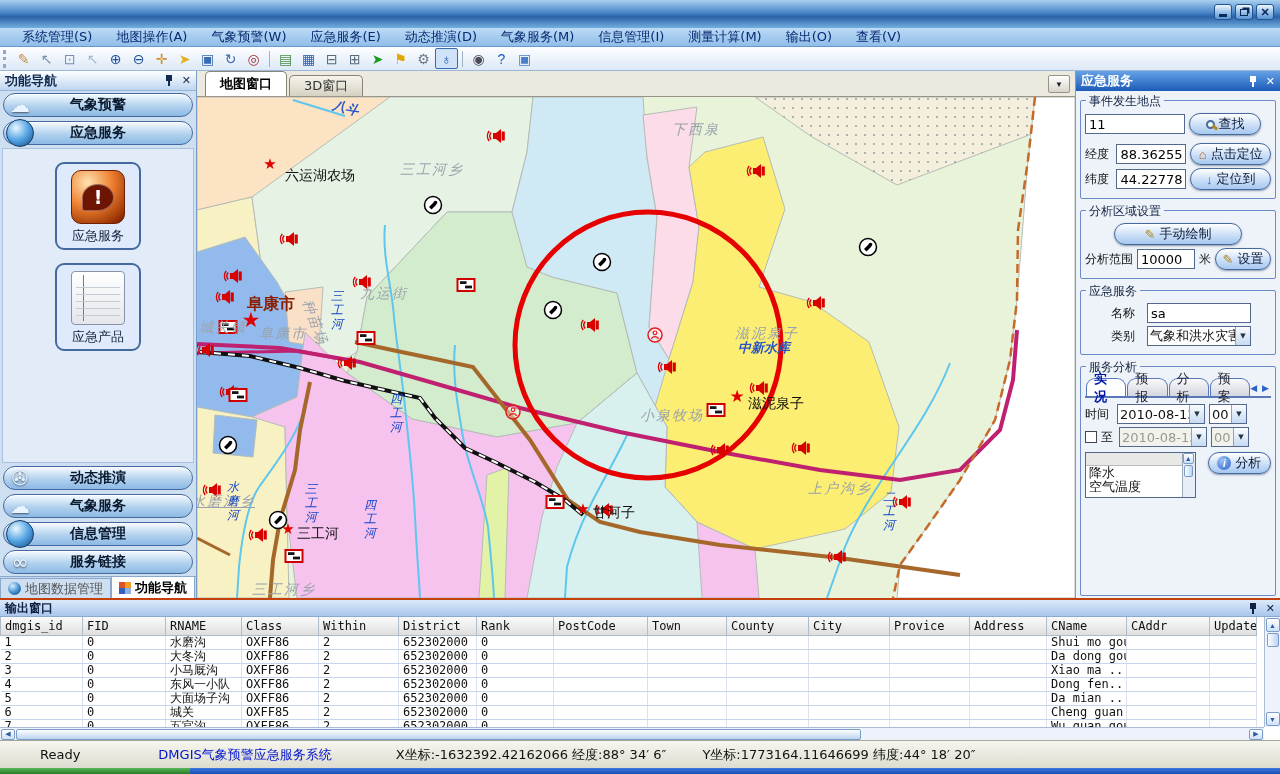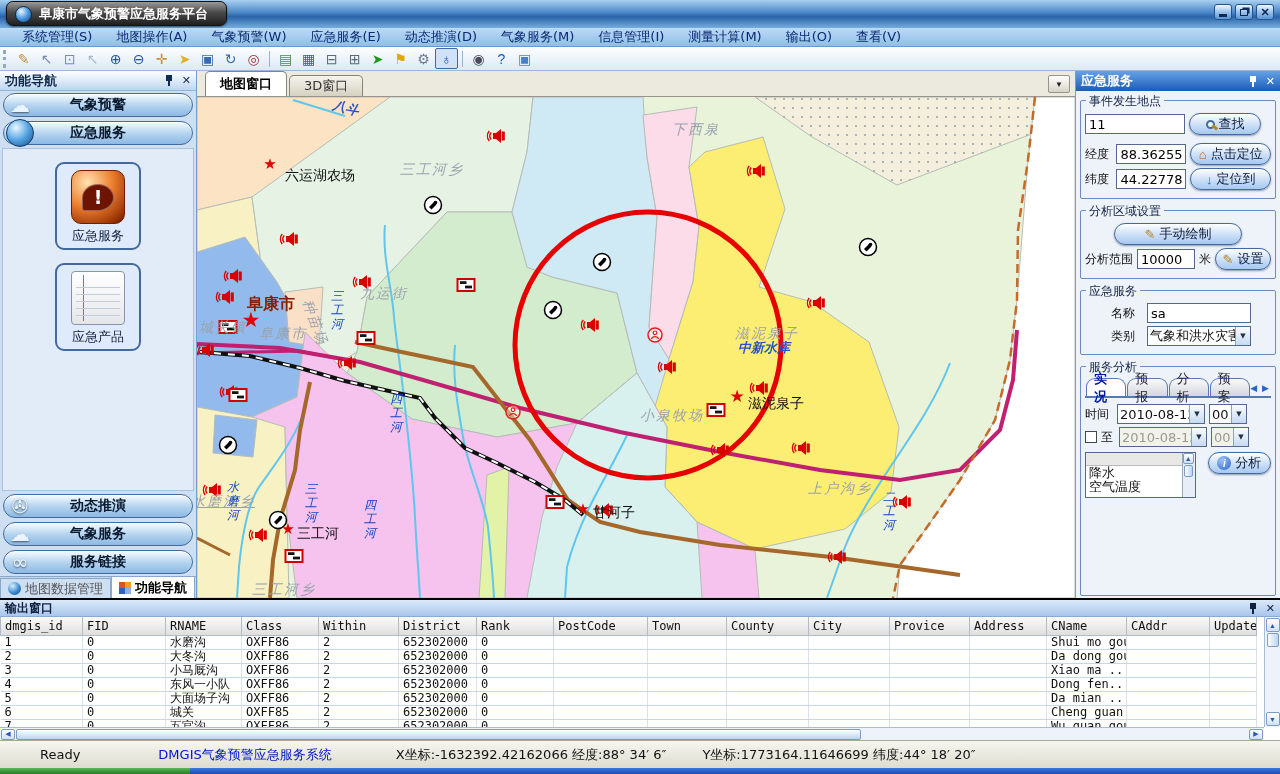--- a/index.html
+++ b/index.html
@@ -93,21 +93,21 @@
   .stab{padding:0 7px;border:1px solid #5878b8;border-bottom:none;border-radius:9px 9px 0 0;background:linear-gradient(#fafafa,#d4d6e0);margin-right:1px;font-size:13px;display:flex;align-items:center;color:#223}
   .stab.active{background:#fff;color:#0018a8;font-weight:bold}
   .stscroll{position:absolute;right:1px;top:5px;color:#2a62c8;font-size:9px;letter-spacing:1px}
   .plist{width:112px;height:46px;border:1px solid #52688c;background:#fff;overflow:hidden;position:relative;font-size:13px}
   .plist .pitem{padding:0 3px;line-height:14px}
   .plist .pitem.ghost{background:#e8e8e6;height:13px;border-bottom:1px solid #bbb}
   .pscroll{position:absolute;right:0;top:0;bottom:0;width:13px;background:#e8eef8;border-left:1px solid #9ab}
   .iinfo{width:14px;height:14px;border-radius:50%;background:radial-gradient(circle at 35% 30%,#9cc4f8,#2a62c8);color:#fff;font-size:10px;font-weight:bold;font-style:italic}
 
   
-  .outputwin{position:absolute;left:0;right:0;top:598px;height:142px;background:#fff;border-top:2px solid #000000}
+  .outputwin{position:absolute;left:0;right:0;top:598px;height:142px;background:#fff;border-top:2px solid #c2410c}
   .ow-header{height:17px;background:linear-gradient(#dce9f9,#a9c6ec);display:flex;align-items:center;padding:0 5px;font-weight:bold;font-size:12px;border-bottom:1px solid #8aaad0;color:#102040}
   .ow-body{position:absolute;top:17px;left:0;right:16px;bottom:13px;overflow:hidden}
   table{border-collapse:collapse;table-layout:fixed;font-family:"DejaVu Sans Mono","Liberation Mono",monospace;font-size:12px}
   th{background:linear-gradient(#fbfbfb,#dedede);border:1px solid #b0bcc8;border-top:none;font-weight:normal;text-align:left;padding:0 4px;height:18px;overflow:hidden;white-space:nowrap}
   td{border-right:1px solid #dae2ec;border-bottom:1px solid #c6d6ec;padding:0 4px;height:13px;line-height:13px;overflow:hidden;white-space:nowrap}
   .vscroll{position:absolute;right:0;top:17px;bottom:13px;width:16px;background:#eef3fb;border-left:1px solid #aabcd4;display:flex;flex-direction:column;align-items:center}
   .sbtn{width:14px;height:14px;background:linear-gradient(#ffffff,#cfe0f6);border:1px solid #7a9cc8;border-radius:2px;font-size:7px;color:#2a5aa8;margin:1px 0}
   .vthumb{width:12px;height:14px;background:linear-gradient(90deg,#fdfeff,#bcd4f0);border:1px solid #7a9cc8;border-radius:2px}
   .hscroll{position:absolute;left:0;right:16px;bottom:0;height:13px;background:#eef3fb;border-top:1px solid #aabcd4;display:flex;align-items:center}
   .hthumb{height:11px;flex:0 0 845px;background:linear-gradient(#fdfeff,#bcd4f0);border:1px solid #7a9cc8;border-radius:2px;margin-left:1px}
@@ -116,24 +116,20 @@
   
   .statusbar{position:absolute;left:0;right:0;top:740px;height:28px;background:linear-gradient(#f6f6f0,#dddccf);border-top:1px solid #a8a89a;display:flex;align-items:center;font-size:13px;color:#111}
   .sys-name{color:#0014cc}
   .bottomstrip{position:absolute;left:0;right:0;top:768px;height:6px;background:linear-gradient(#3a78e0,#1c4cb0)}
   .bottomstrip::before{content:"";position:absolute;left:0;top:0;width:190px;height:6px;background:linear-gradient(#58b858,#2a7a2a)}
 </style>
 </head>
 <body>
 
 <div class="titlebar">
-  <div class="title-plaque">
-    <span class="globe-dot"></span>
-    <span>阜康市气象预警应急服务平台</span>
-  </div>
   <div class="wbtns">
     <button class="wbtn cc">
         <i class="g-min"></i>
       </button>
     <button class="wbtn cc">
         <i class="g-res"></i>
       </button>
     <button class="wbtn cc">
         <span class="xmark">✕</span>
       </button>
@@ -215,20 +211,24 @@
     </div>
   </div>
   <div id="lp-bottom-slot" style="display:flex;flex-direction:column">
       <div class="navbtn">
         <span class="nicon" style="color: rgb(232, 244, 255); text-shadow: rgb(68, 85, 102) 0px 1px 2px;">✇</span>
         <span class="nlabel">动态推演</span>
       </div>
       <div class="navbtn">
         <span class="nicon" style="color: rgb(232, 244, 255); text-shadow: rgb(68, 85, 102) 0px 1px 2px;">☁</span>
         <span class="nlabel">气象服务</span>
+      </div>
+      <div class="navbtn">
+        <span class="nicon sphere" style="text-shadow: rgb(68, 85, 102) 0px 1px 2px;"></span>
+        <span class="nlabel">信息管理</span>
       </div>
       <div class="navbtn">
         <span class="nicon" style="color: rgb(232, 244, 255); text-shadow: rgb(68, 85, 102) 0px 1px 2px;">∞</span>
         <span class="nlabel">服务链接</span>
       </div>
     </div>
   <div class="lp-tabs">
     <div class="lp-tab">
       <span class="mini-globe"></span>
       <span>地图数据管理</span>

